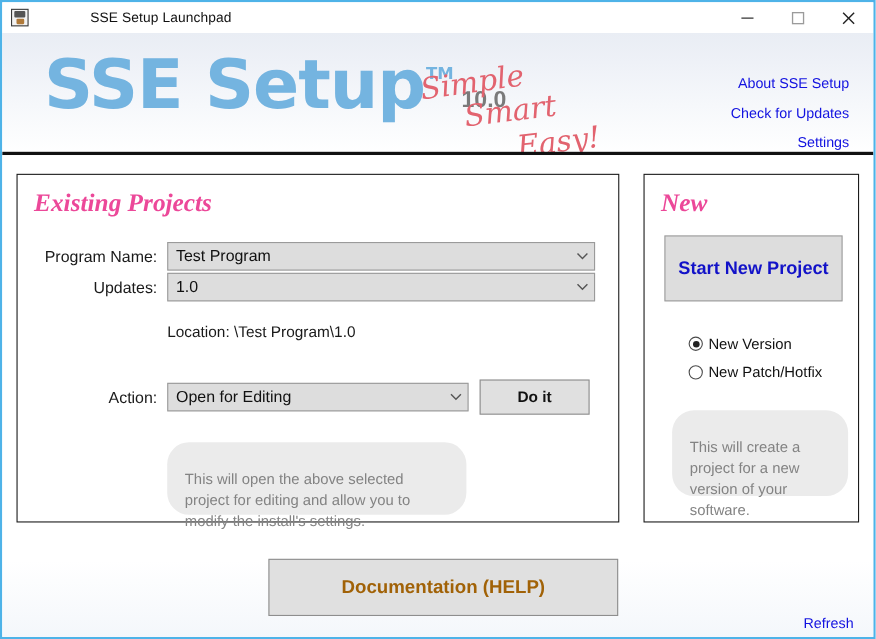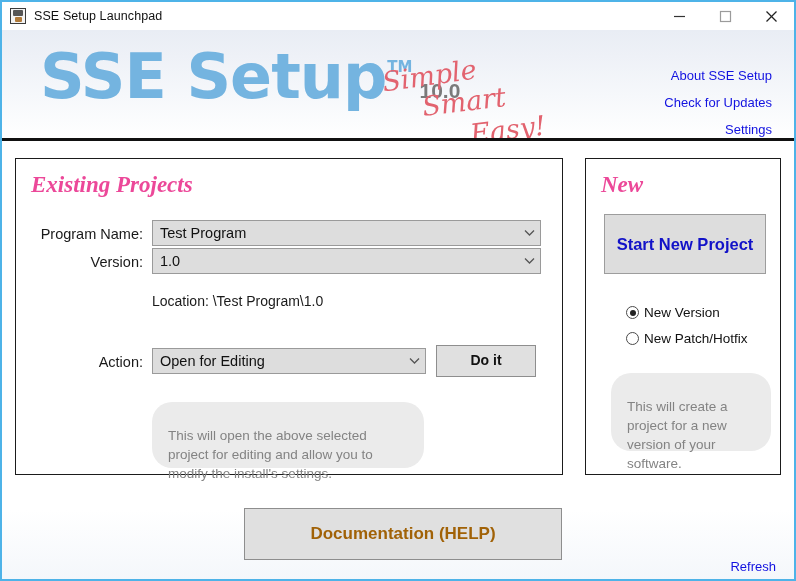--- a/index.html
+++ b/index.html
@@ -29,20 +29,21 @@
 
   
   .titlebar {
     position: absolute;
     left: 0; top: 0;
     width: 792px;
     height: 28px;
     background: #ffffff;
     display: flex;
     align-items: center;
+    gap: 48px;
   }
   .title-icon {
     width: 16px; height: 16px;
     margin-left: 8px;
     margin-right: 8px;
     position: relative;
     flex: 0 0 auto;
     background: #f3f3f3;
     border: 1px solid #3a3a3a;
     box-sizing: border-box;
@@ -398,21 +399,21 @@
       <div class="form-label" style="left:0; top:67px; width:127px;">Program Name:</div>
       <div class="combo" style="left:136px; top:61px; width:389px;">
         <span class="combo-value">Test Program</span>
         <span class="chevron">
           <svg width="11" height="8" viewBox="0 0 11 8">
               <path d="M1 1.5 L5.5 6 L10 1.5" fill="none" stroke="#555" stroke-width="1.3"></path>
             </svg>
         </span>
       </div>
 
-      <div class="form-label" style="left:0; top:95px; width:127px;">Version:</div>
+      <div class="form-label" style="left:0; top:95px; width:127px;">Updates:</div>
       <div class="combo" style="left:136px; top:89px; width:389px;">
         <span class="combo-value">1.0</span>
         <span class="chevron">
           <svg width="11" height="8" viewBox="0 0 11 8">
               <path d="M1 1.5 L5.5 6 L10 1.5" fill="none" stroke="#555" stroke-width="1.3"></path>
             </svg>
         </span>
       </div>
 
       <div class="location-text" style="left:136px; top:134px;">Location: \Test Program\1.0</div>

